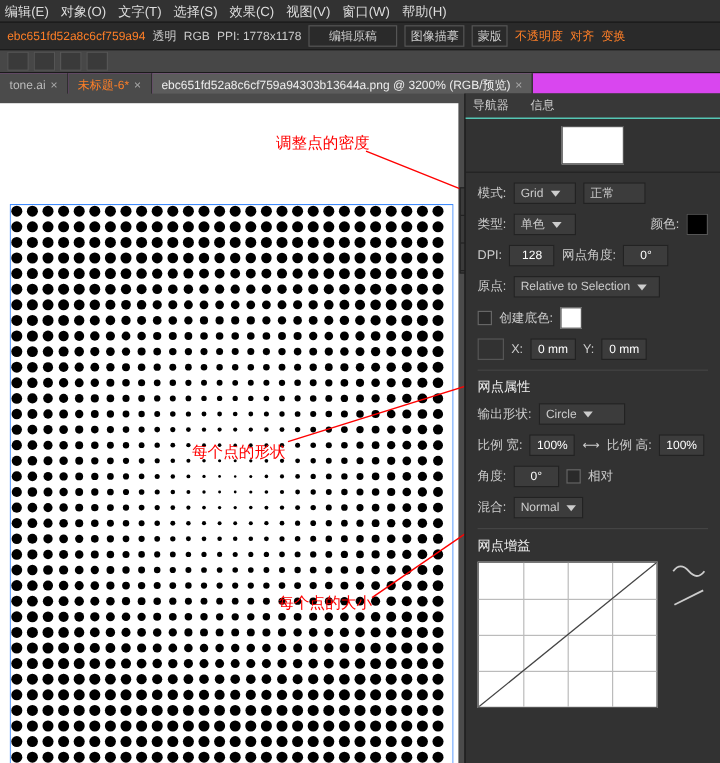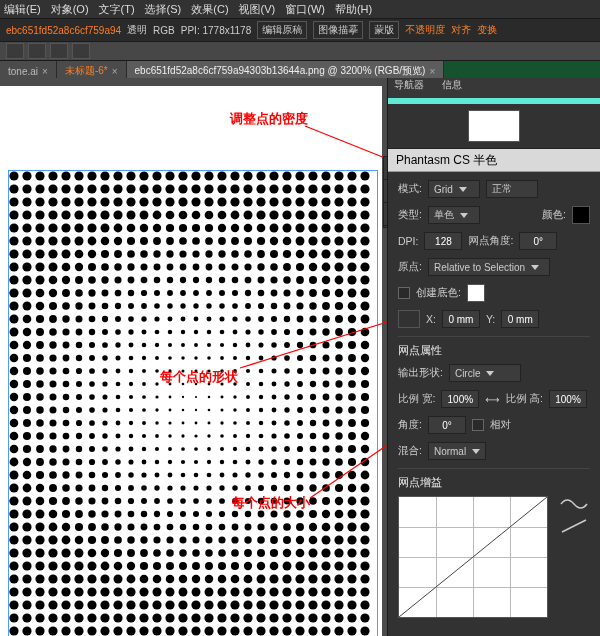--- a/index.html
+++ b/index.html
@@ -1,33 +1,33 @@
 <!DOCTYPE html>
 <html><head>
 <meta charset="utf-8">
 <style>
 html,body{margin:0;padding:0;width:600px;height:636px;background:#262626;font-family:"Microsoft YaHei",Arial,sans-serif;font-size:11px;color:#ccc;overflow:hidden}
 .menubar{height:18px;background:#323232;display:flex;align-items:center;padding:0 4px;gap:10px;font-size:11px;color:#ddd}
 .menubar span{cursor:default}
 .toolbar2{height:22px;background:#2a2a2a;display:flex;align-items:center;padding:0 6px;gap:6px;font-size:10px;color:#ccc;border-top:1px solid #1a1a1a;border-bottom:1px solid #1a1a1a}
 .orange{color:#ff7f27}
 .toolbar3{height:18px;background:#474747;display:flex;align-items:center;padding:0 6px;gap:10px;font-size:10px;color:#ccc;border-bottom:1px solid #1a1a1a}
-.tabs{height:20px;background:#14532d;display:flex;align-items:flex-end;border-bottom:1px solid #222}
+.tabs{height:20px;background:#d946ef;display:flex;align-items:flex-end;border-bottom:1px solid #222}
 .tab{height:20px;padding:0 8px;display:flex;align-items:center;gap:4px;font-size:10px;background:#4b4b4b;border-right:1px solid #2a2a2a;color:#bbb}
 .tab.active{background:#5c5c5c;color:#eee}
 .closex{color:#aaa;font-size:10px}
 .workspace{position:absolute;top:78px;left:0;right:0;bottom:0;background:#4b4b4b}
 .canvas{position:absolute;top:8px;left:0;width:382px;height:570px;background:#fff}
 .dots{position:absolute;top:84px;left:8px;width:370px;height:480px}
 .dots circle{fill:#000}
-.anno{position:absolute;color:#ff0000;font-size:13px;font-weight:bold}
+.anno{position:absolute;color:#ff0000;font-size:13px;font-weight:normal}
 .arrow{position:absolute;stroke:#ff0000;stroke-width:1.2;fill:none}
 .arrow polyline{fill:#ff0000;stroke:none}
 .rightcol{position:absolute;top:0;right:0;width:212px;height:640px;background:#323232;border-left:1px solid #1a1a1a}
-.paneltabs{height:20px;display:flex;padding:0 6px;gap:18px;font-size:10px;color:#ccc;border-bottom:6px solid #5eead4;background:#383838}
+.paneltabs{height:20px;display:flex;align-items:center;padding:0 6px;gap:18px;font-size:10px;color:#ccc;border-bottom:1px solid #5eead4;background:#383838}
 .prev{height:44px;border-bottom:1px solid #222;display:flex;align-items:center;justify-content:center}
 .previn{width:50px;height:30px;border:1px solid #555;background:#fff}
 .phhead{height:22px;background:#d9d9d9;color:#000;padding:0 8px;display:flex;align-items:center;font-size:12px;border-bottom:1px solid #999}
 .phbody{padding:8px 10px;font-size:10.5px;color:#ccc}
 .row{display:flex;align-items:center;gap:6px;margin-bottom:8px}
 .dd{background:#3c3c3c;border:1px solid #222;height:16px;padding:0 5px;display:flex;align-items:center;min-width:40px;color:#ccc;font-size:10px}
 .ddr{margin-left:auto}
 .tri{width:0;height:0;border-left:4px solid transparent;border-right:4px solid transparent;border-top:5px solid #ccc;margin-left:6px}
 .sw{width:16px;height:16px;border:1px solid #555}
 .inp{background:#3c3c3c;border:1px solid #222;height:16px;width:36px;color:#fff;text-align:center;font-size:10px;display:flex;align-items:center;justify-content:center}
@@ -59,21 +59,21 @@
   <span>视图(V)</span>
   <span>窗口(W)</span>
   <span>帮助(H)</span>
 </div>
 
 <div class="toolbar2">
   <span class="orange">ebc651fd52a8c6cf759a94</span>
   <span>透明</span>
   <span>RGB</span>
   <span>PPI: 1778x1178</span>
-  <span style="border:1px solid #555;padding:1px 4px">编辑原稿</span>
+  <span style="border:1px solid #555;padding:1px 16px">编辑原稿</span>
   <span style="border:1px solid #555;padding:1px 4px">图像描摹</span>
   <span style="border:1px solid #555;padding:1px 4px">蒙版</span>
   <span class="orange">不透明度</span>
   <span class="orange">对齐</span>
   <span class="orange">变换</span>
 </div>
 
 <div class="toolbar3">
   <span class="smallicons">
     <span class="ico"></span>
@@ -1144,21 +1144,20 @@
 
   <div class="rightcol">
     <div class="paneltabs">
       <span>导航器</span>
       <span>信息</span>
     </div>
     <div class="prev">
         <div class="previn"></div>
       </div>
 
-    <div class="phhead">Phantasm CS 半色</div>
 
     <div class="phbody">
 
       <div class="row">
         <span>模式:</span>
         <div class="dd">
             <span>Grid</span>
             <span class="tri"></span>
           </div>
         <div class="dd">正常</div>

